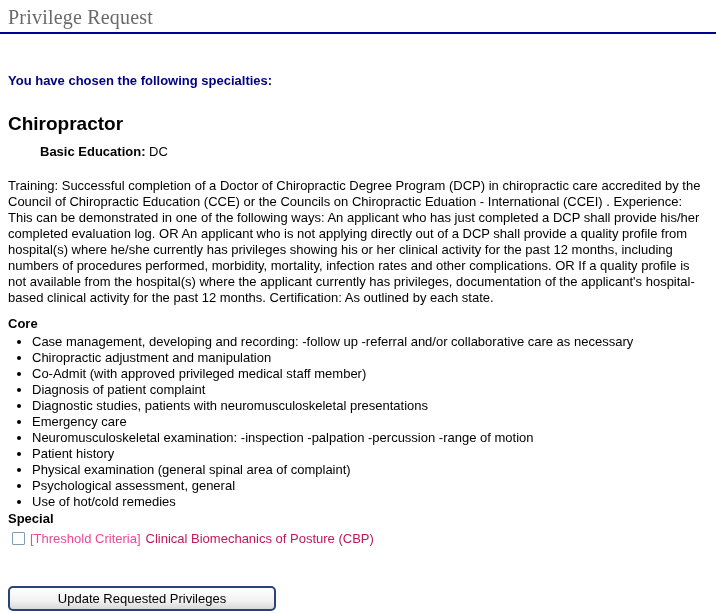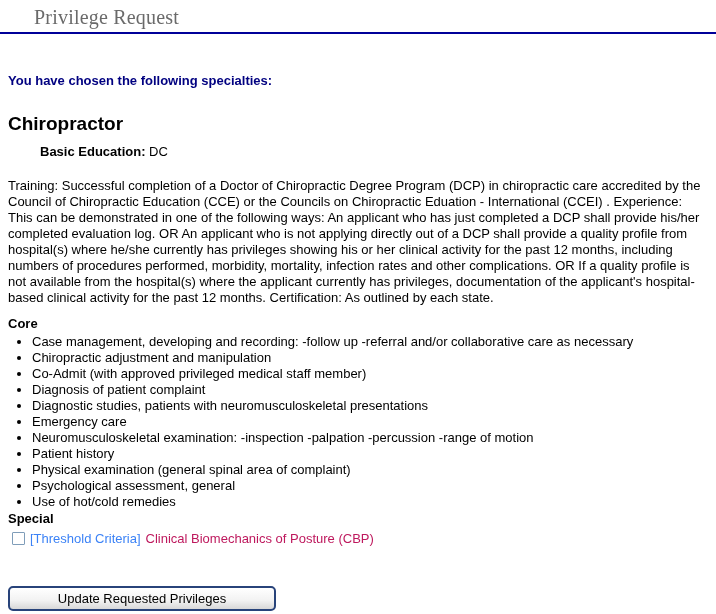--- a/index.html
+++ b/index.html
@@ -13,21 +13,20 @@
     overflow: hidden;
   }
   .page-header {
     padding: 6px 8px 3px 8px;
   }
   .page-title {
     font-family: "Liberation Serif", serif;
     font-size: 20px;
     color: #6a6a6a;
     letter-spacing: 0.2px;
-    margin-left: 26px;
   }
   .header-rule {
     border: 0;
     border-top: 2px solid #000099;
     width: 716px;
     margin: 0;
   }
   .content {
     padding: 0 8px;
   }
@@ -79,21 +78,21 @@
     width: 13px;
     height: 13px;
     margin: 0;
     appearance: none;
     -webkit-appearance: none;
     border: 1px solid #7f9db9;
     background: #ffffff;
     border-radius: 1px;
   }
   .threshold-link {
-    color: #3b82f6;
+    color: #ec4899;
     text-decoration: none;
     cursor: pointer;
   }
   .special-item-label { color: #be185d; }
   .button-row {
     margin-top: 39px;
     display: flex;
     justify-content: center;
     gap: 11px;
     flex-direction: column;

